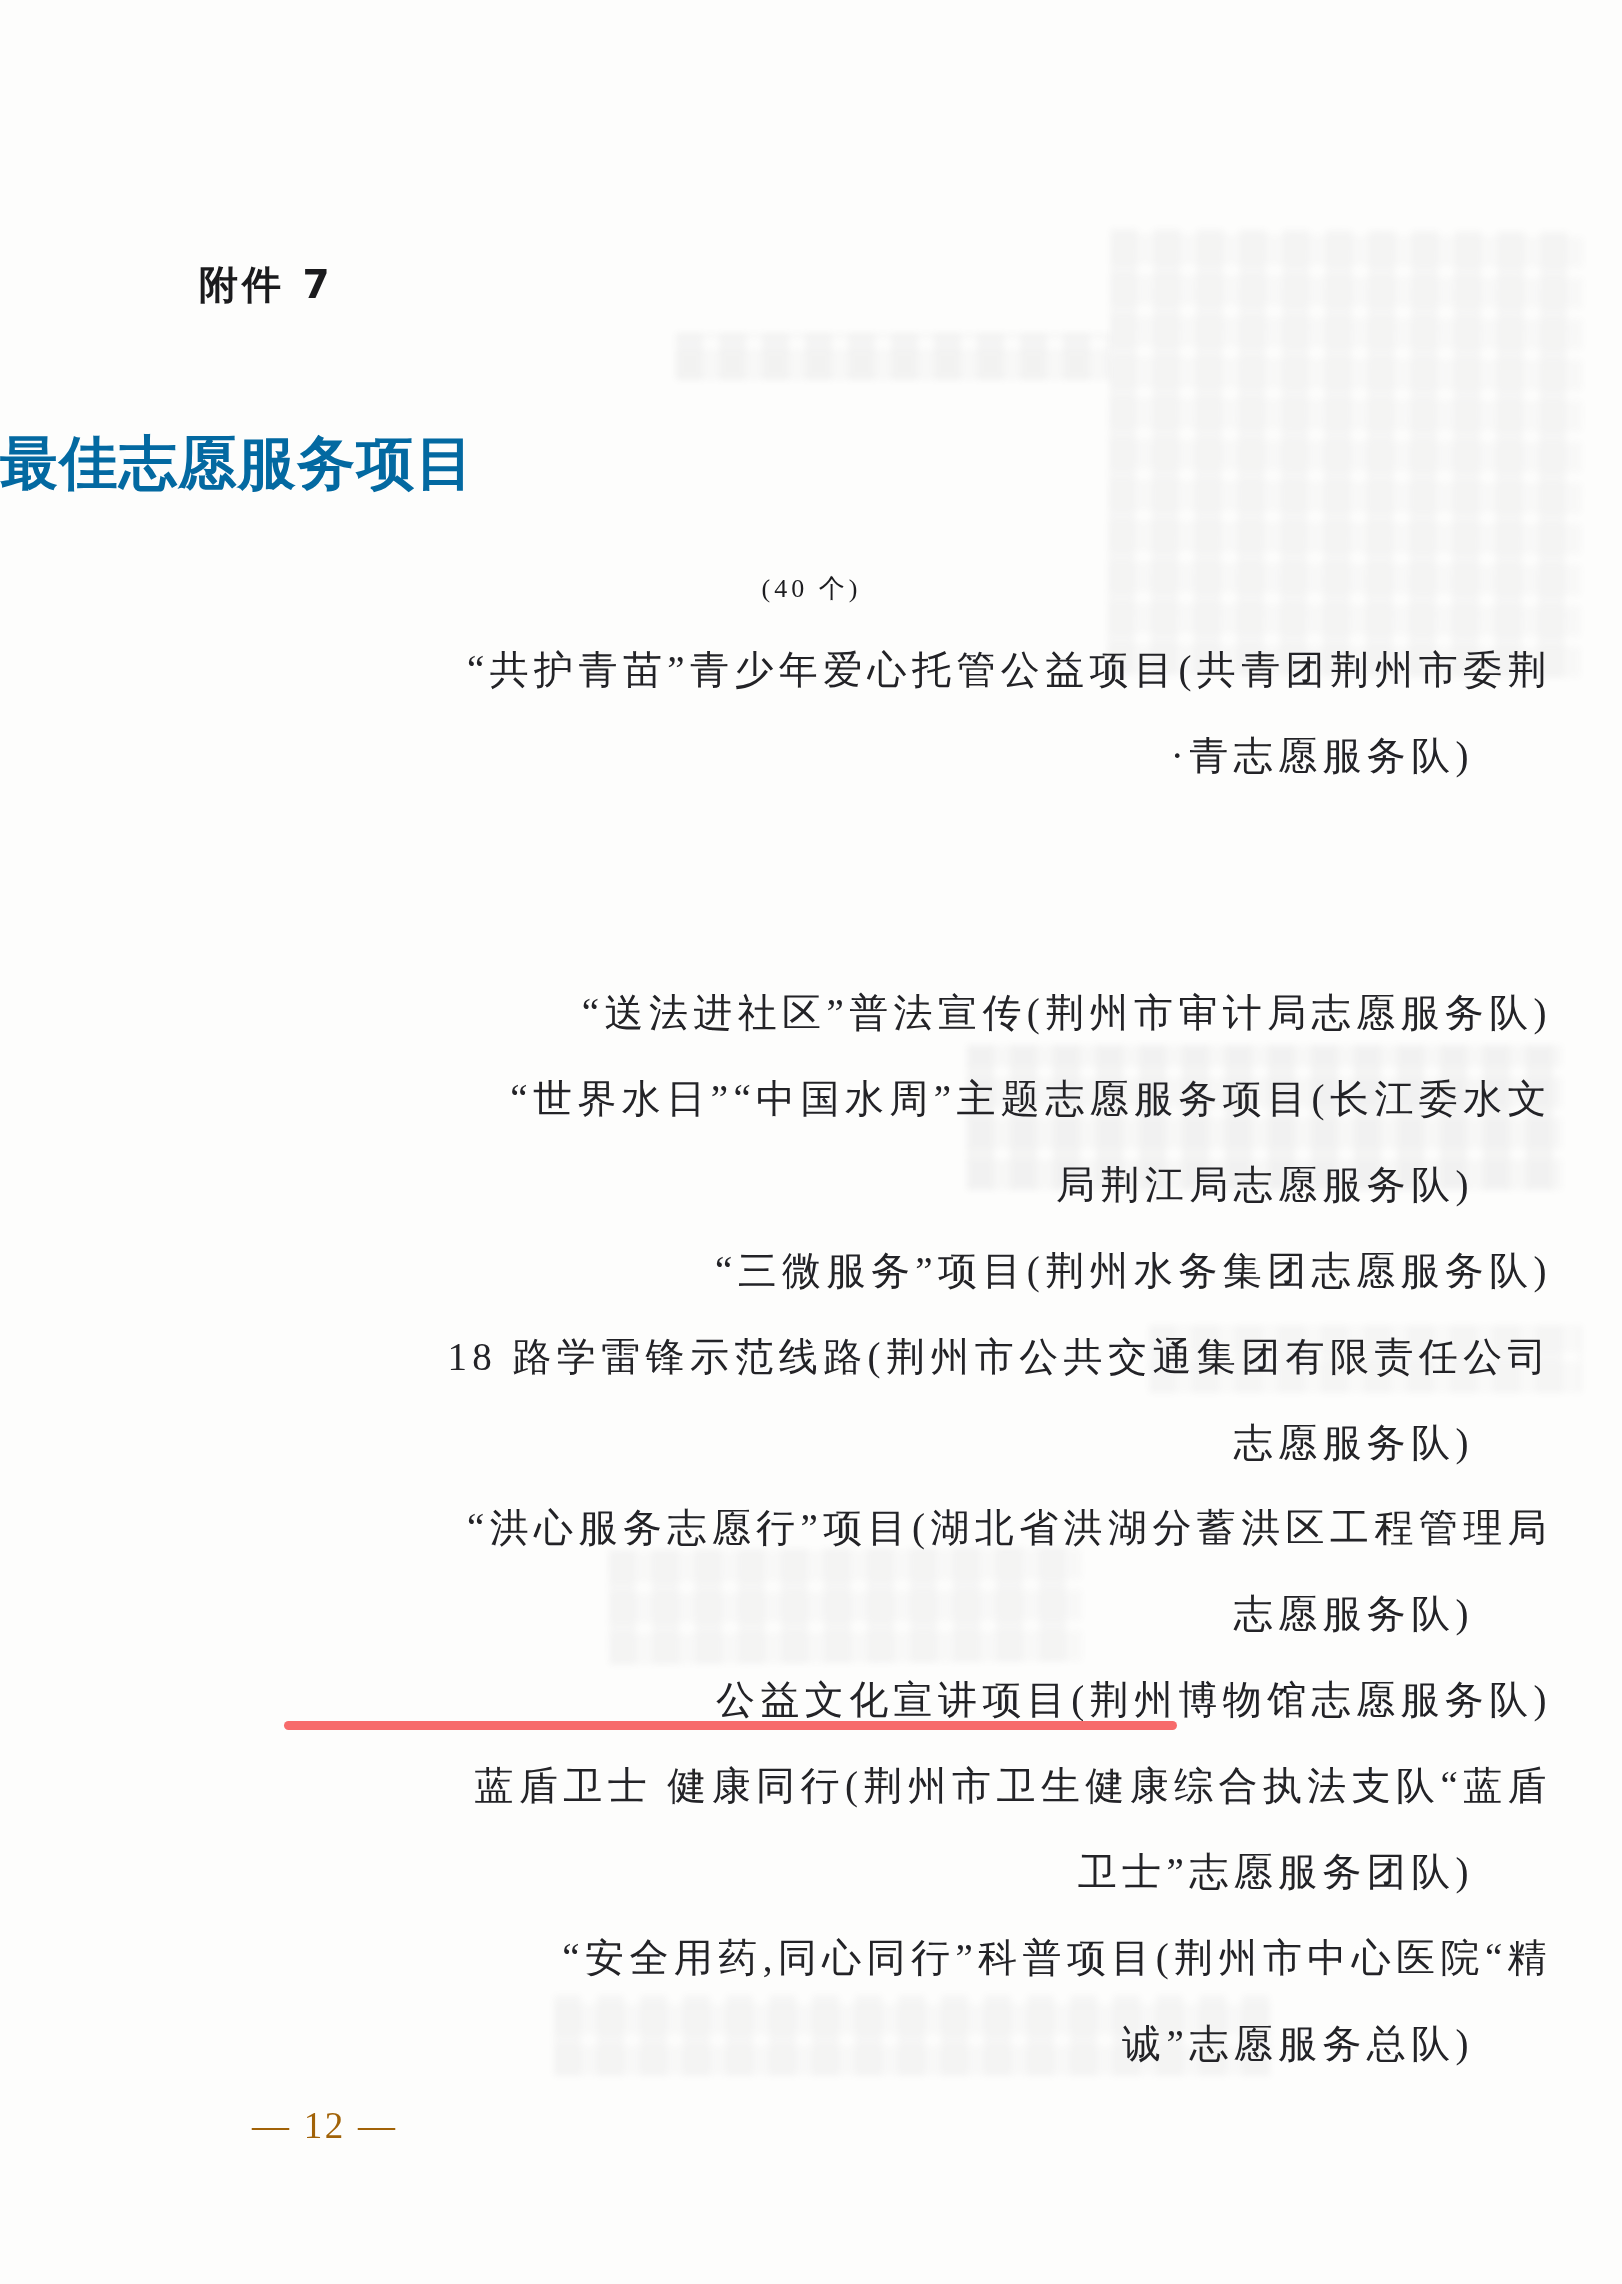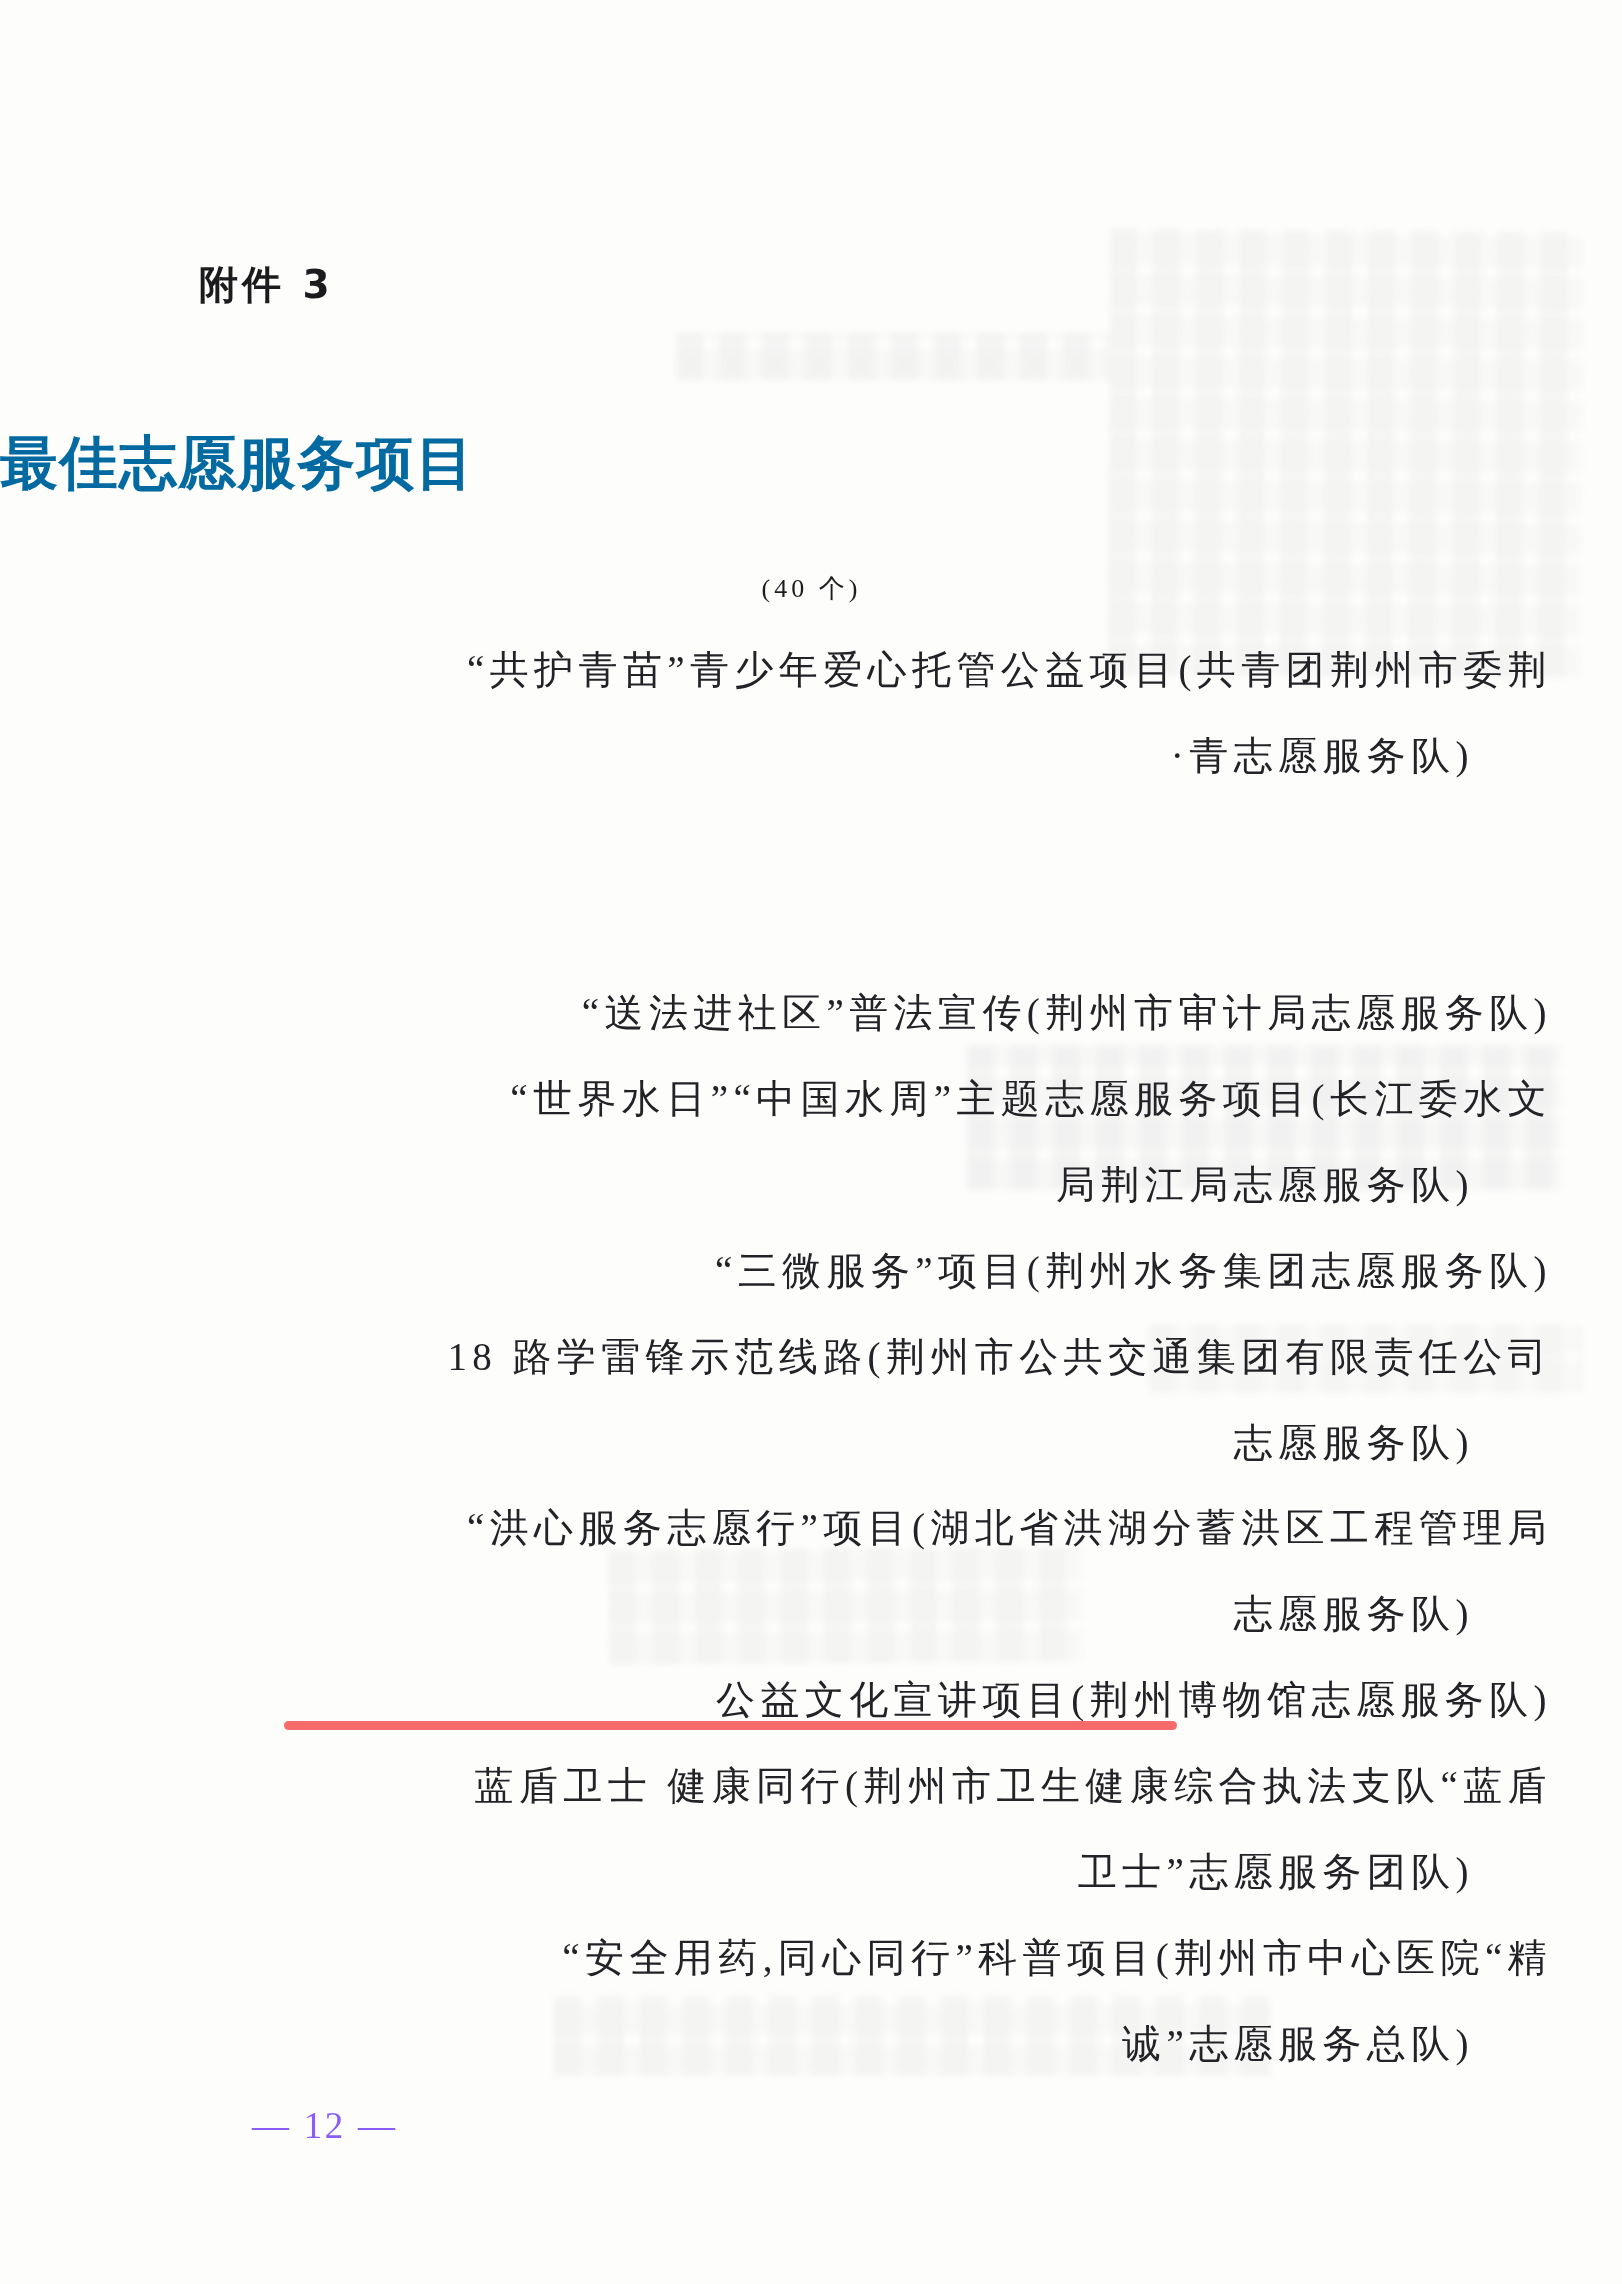--- a/index.html
+++ b/index.html
@@ -50,36 +50,36 @@
     white-space:nowrap;color:#232327;text-align:right;
   }
   .ind{padding-left:78px;}
   .redline{
     position:absolute;left:284px;top:1721px;
     width:893px;height:8.8px;border-radius:4.7px;
     background:#f76b6b;
   }
   .pageno{
     position:absolute;left:252px;top:2104px;
-    font-size:37px;letter-spacing:2.7px;color:#8b5cf6;
+    font-size:37px;letter-spacing:2.7px;color:#a16207;
   }
 </style>
 </head>
 <body>
 
 <div class="page">
 
   <div class="smudge s1"></div>
   <div class="smudge s2"></div>
   <div class="smudge s3"></div>
   <div class="smudge s4"></div>
   <div class="smudge s5"></div>
   <div class="smudge s6"></div>
 
-  <div class="attach">附件 3</div>
+  <div class="attach">附件 7</div>
 
   <div class="title">最佳志愿服务项目</div>
 
   <div class="count">(40 个)</div>
 
   <div class="ln ind" style="top:648px">“共护青苗”青少年爱心托管公益项目(共青团荆州市委荆</div>
   <div class="ln" style="top:734px">·青志愿服务队)</div>
   <div class="ln ind" style="top:991px">“送法进社区”普法宣传(荆州市审计局志愿服务队)</div>
   <div class="ln ind" style="top:1077px">“世界水日”“中国水周”主题志愿服务项目(长江委水文</div>
   <div class="ln" style="top:1163px">局荆江局志愿服务队)</div>

